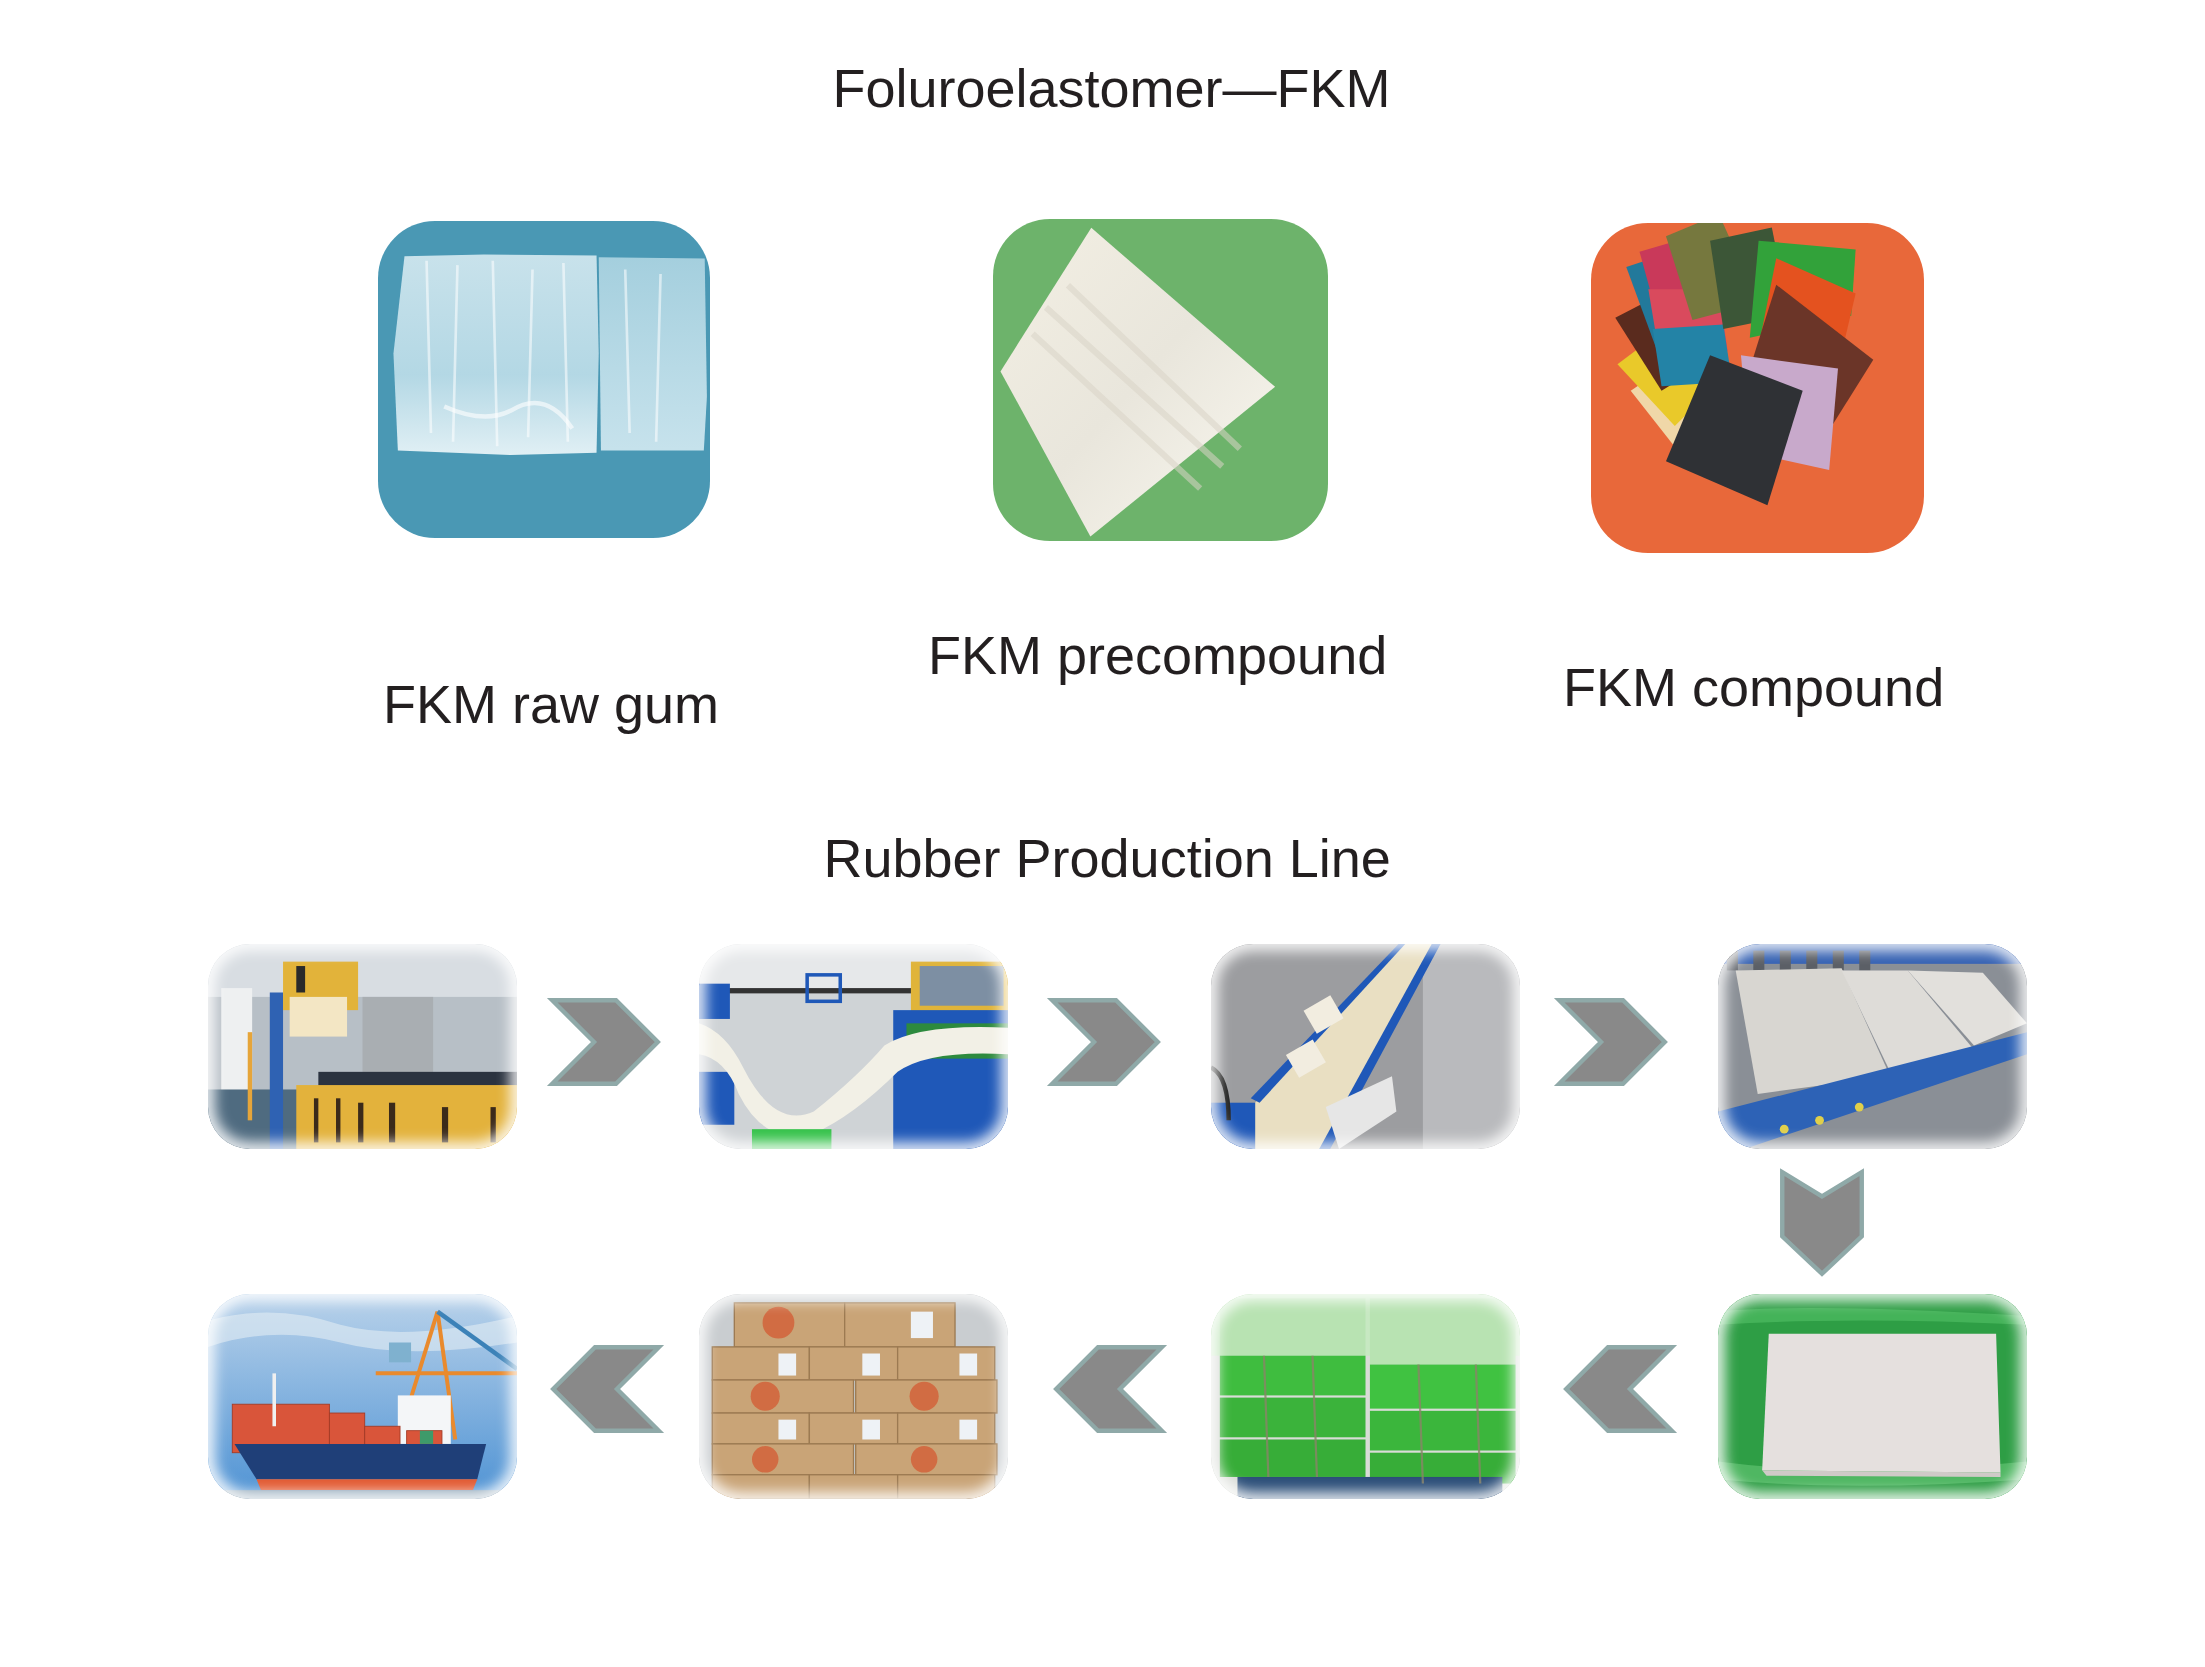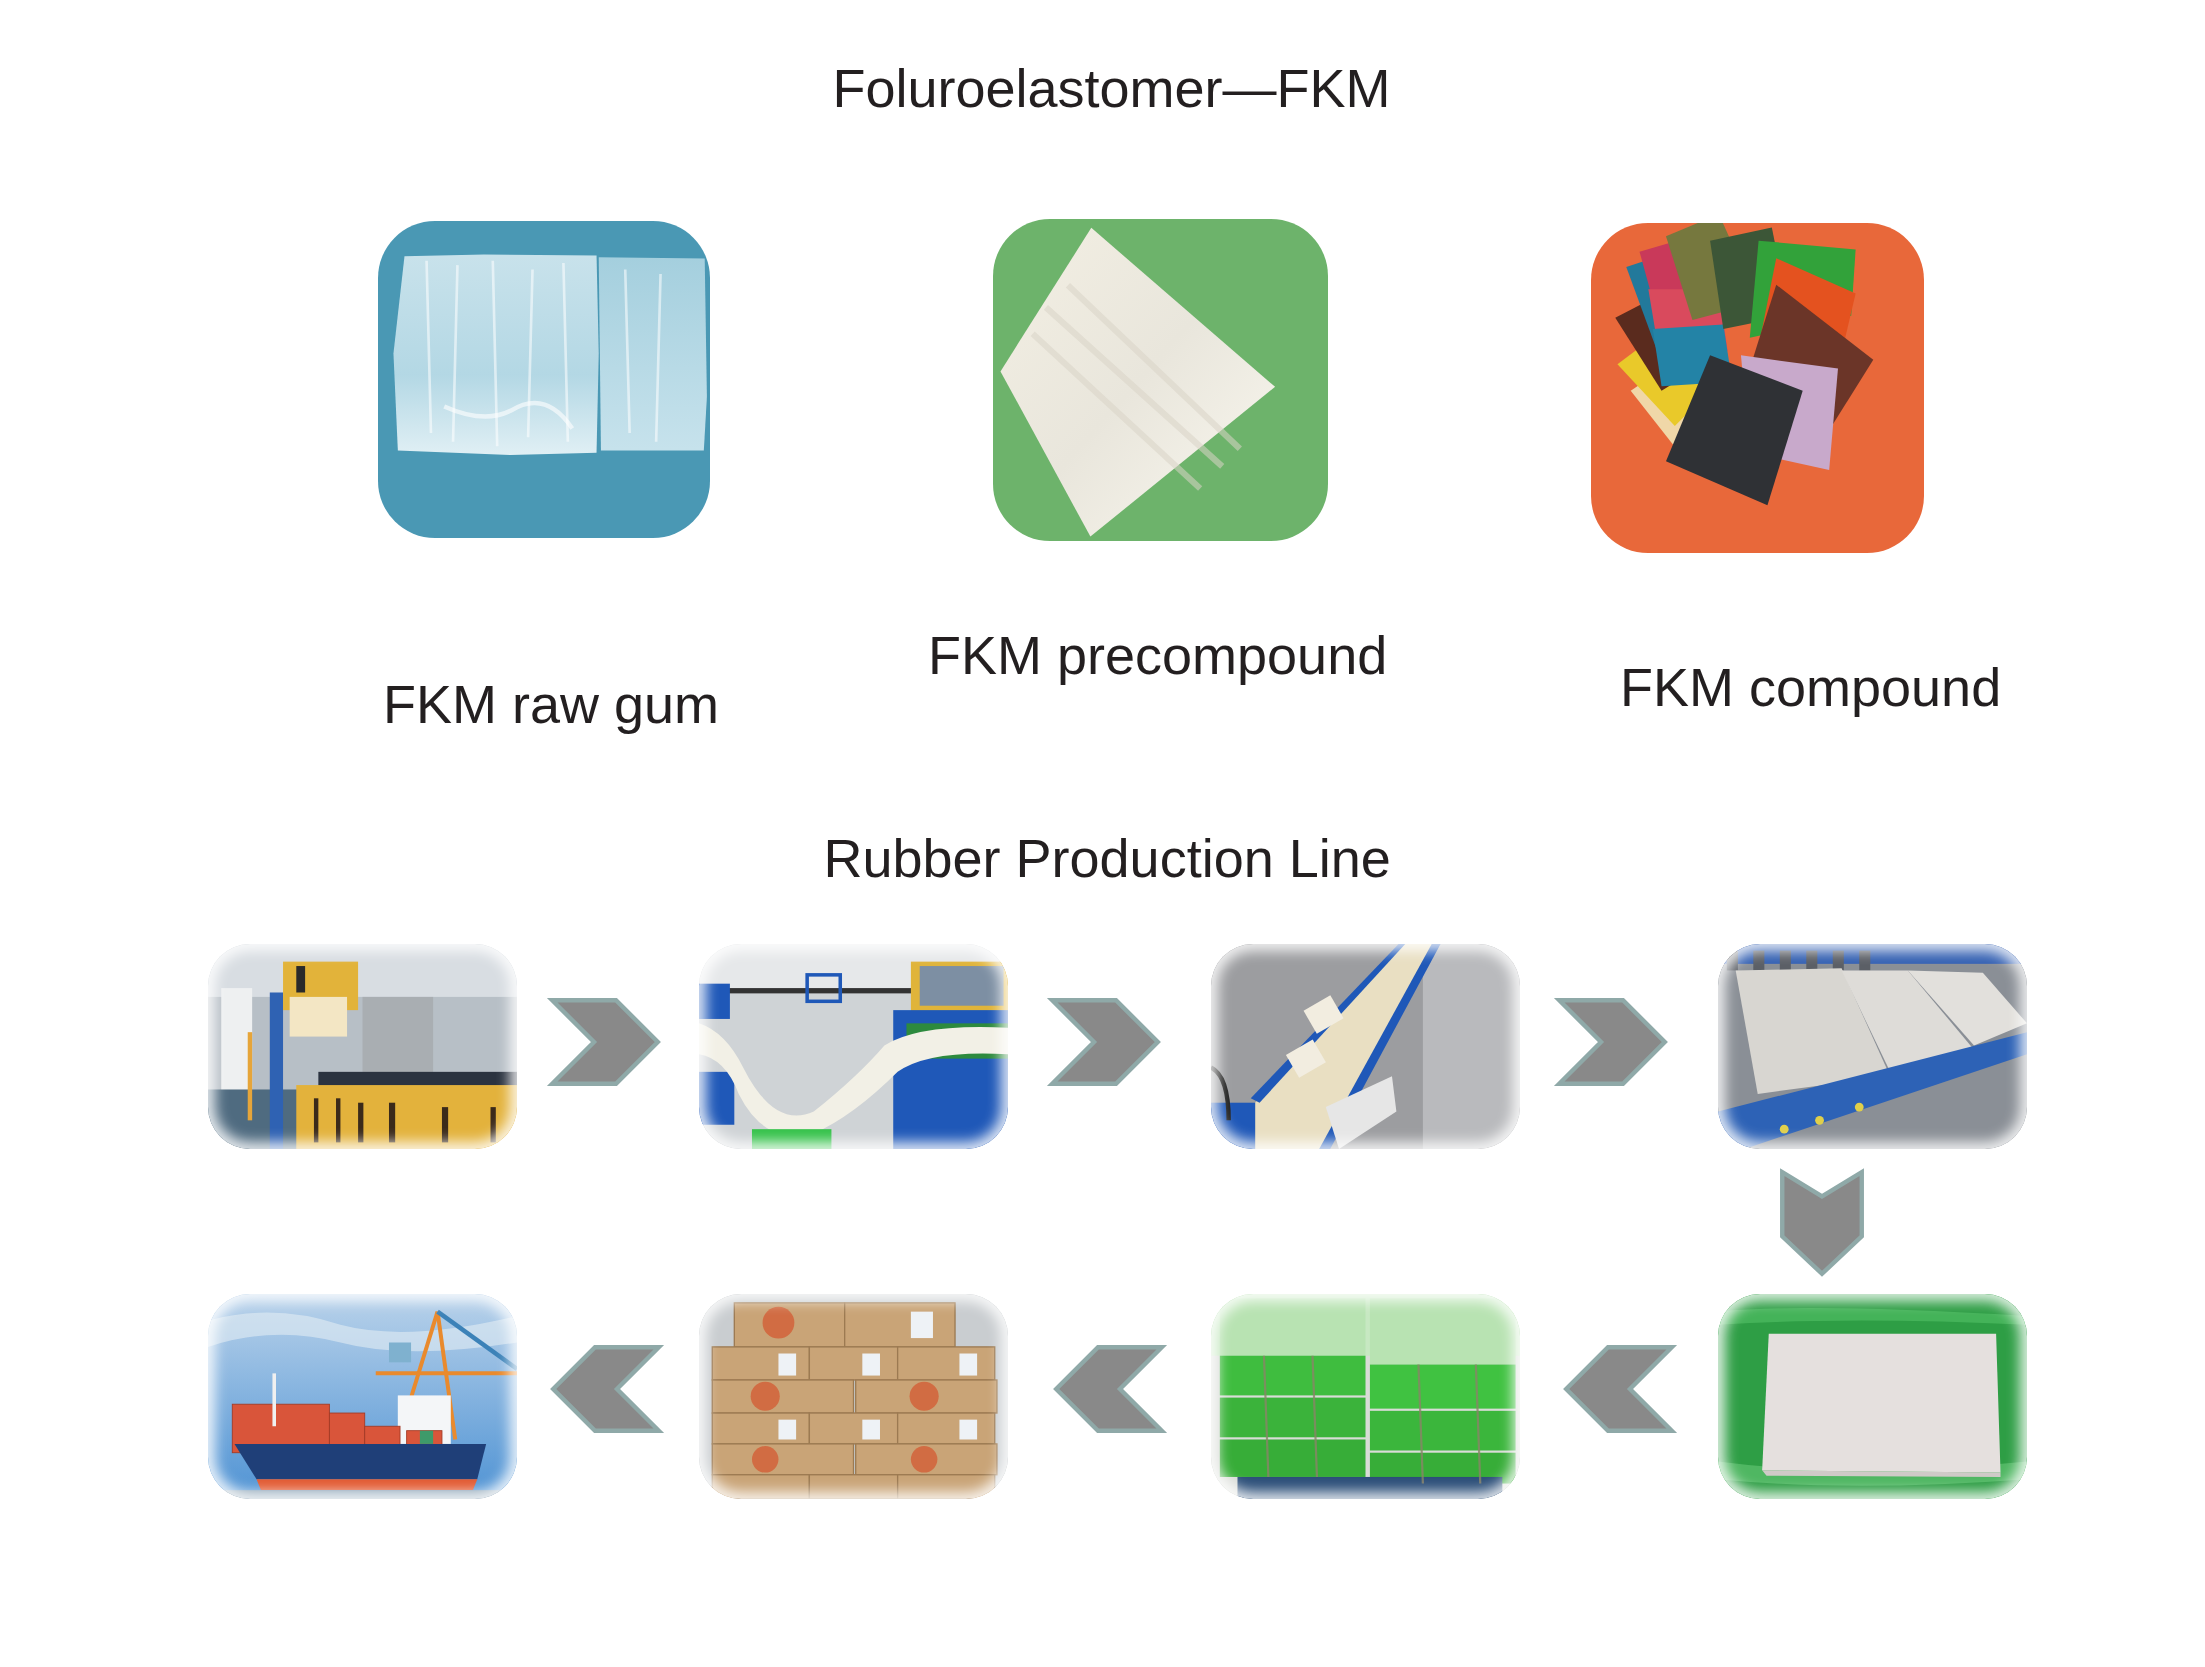--- a/index.html
+++ b/index.html
@@ -78,21 +78,21 @@
       <polygon points="420,80 600,160 560,330 380,280" fill="#e4521f"></polygon>
       <polygon points="420,140 640,310 540,470 360,330" fill="#6b3528"></polygon>
       <polygon points="340,300 560,330 540,560 360,520" fill="#c8a9cb"></polygon>
       <polygon points="270,300 480,380 400,640 170,540" fill="#2f3135"></polygon>
     </g>
   </svg>
 </div>
 
 <div class="label" style="left:383px; top:660px;margin-top:17px;">FKM raw gum</div>
 <div class="label" style="left:928px; top:628px;">FKM precompound</div>
-<div class="label" style="left:1620px; top:660px;text-align:right;">FKM compound</div>
+<div class="label" style="left:1563px; top:660px;text-align:right;">FKM compound</div>
 
 <div class="heading" style="top:831px; left:-4.4px;">Rubber Production Line</div>
 
 <div class="photo" style="left:208px; top:944px;">
   <svg viewBox="0 0 700 465" preserveAspectRatio="none">
     <rect width="700" height="465" fill="#b7bfc6"></rect>
     <rect x="0" y="0" width="700" height="120" fill="#d8dde2"></rect>
     <rect x="30" y="100" width="70" height="260" fill="#eef0f1"></rect>
     <rect x="0" y="330" width="700" height="135" fill="#4f6b80"></rect>
     <rect x="140" y="110" width="30" height="355" fill="#2f62b3"></rect>

